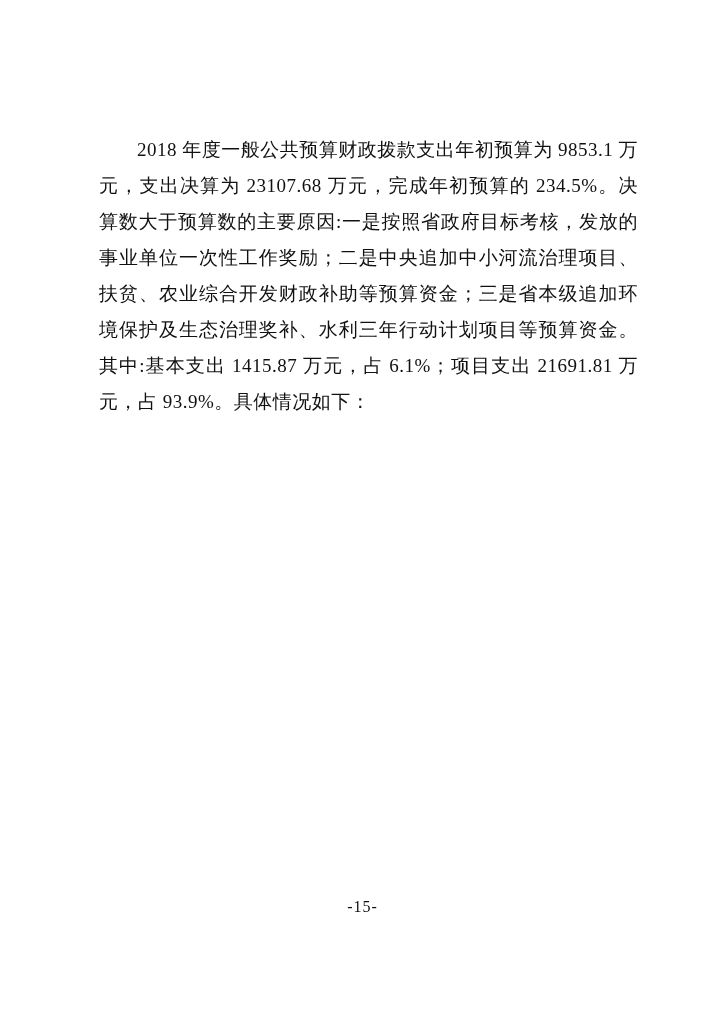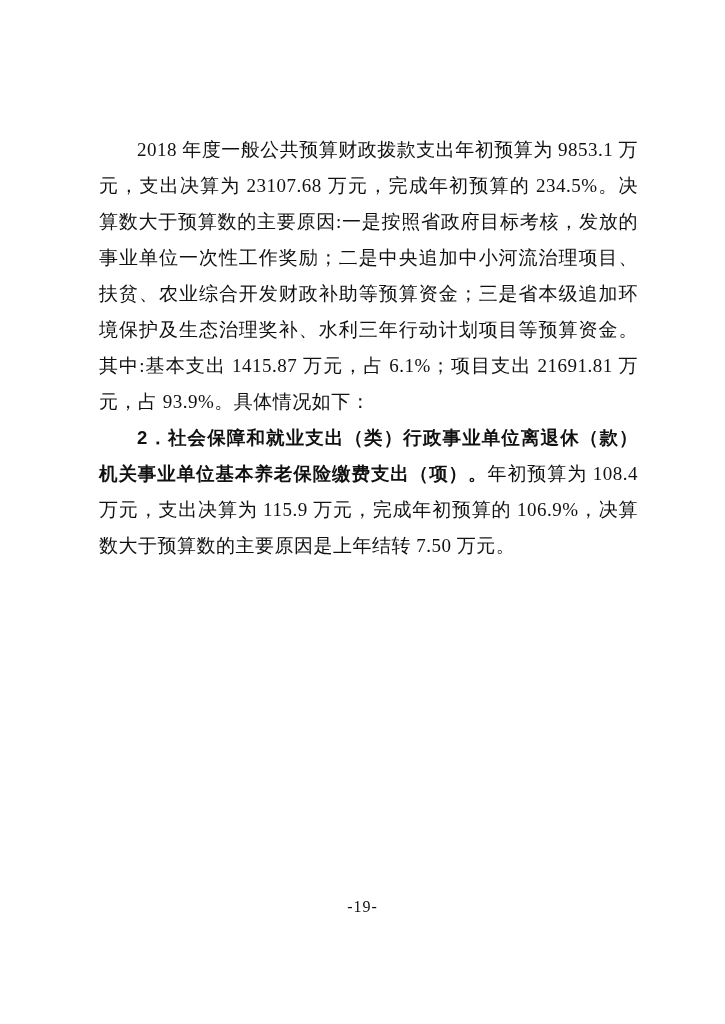--- a/index.html
+++ b/index.html
@@ -46,16 +46,15 @@
     letter-spacing: 1px;
     color: #111111;
   }
 </style>
 </head>
 <body>
 
 <div class="page">
   <div class="content">
       <p><span class="seg-regular">2018 年度一般公共预算财政拨款支出年初预算为 9853.1 万元，支出决算为 23107.68 万元，完成年初预算的 234.5%。决算数大于预算数的主要原因:一是按照省政府目标考核，发放的事业单位一次性工作奖励；二是中央追加中小河流治理项目、扶贫、农业综合开发财政补助等预算资金；三是省本级追加环境保护及生态治理奖补、水利三年行动计划项目等预算资金。其中:基本支出 1415.87 万元，占 6.1%；项目支出 21691.81 万元，占 93.9%。具体情况如下：</span></p>
-      <p><span class="seg-bold">2．社会保障和就业支出（类）行政事业单位离退休（款）机关事业单位基本养老保险缴费支出（项）。</span><span class="seg-regular">年初预算为 108.4 万元，支出决算为 115.9 万元，完成年初预算的 106.9%，决算数大于预算数的主要原因是上年结转 7.50 万元。</span></p>
     </div>
-  <div class="footer">-19-</div>
+  <div class="footer">-15-</div>
 </div>
 
 </body></html>

